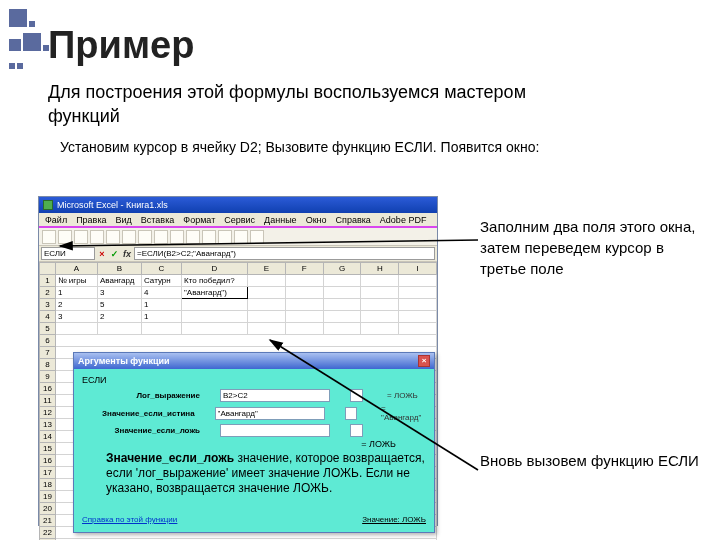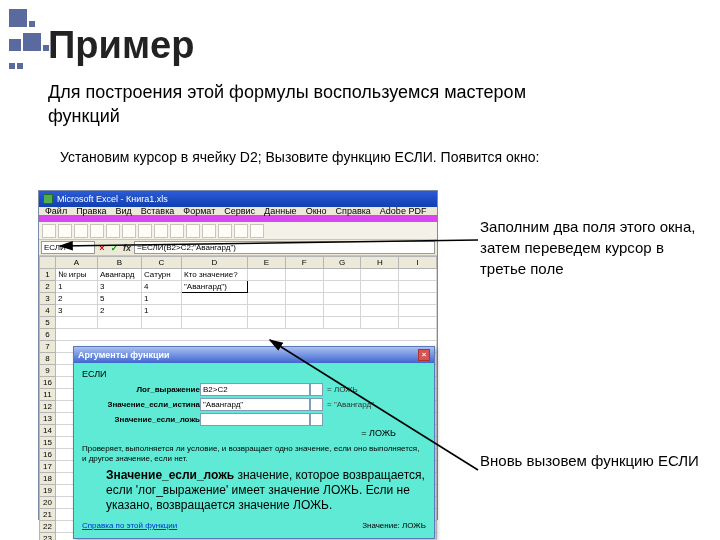--- a/index.html
+++ b/index.html
@@ -16,42 +16,42 @@
   .deco span { display: inline-block; background: #5a6a9e; margin: 1px; }
   .dc-lg { width: 18px; height: 18px; }
   .dc-md { width: 12px; height: 12px; }
   .dc-sm { width: 6px; height: 6px; }
   .dc-outline { background: #fff; border: 1px solid #5a6a9e; }
   .slide-title {
     position: absolute; top: 24px; left: 48px;
     font-size: 38px; font-weight: bold; color: #222;
   }
   .t1 { position: absolute; top: 80px; left: 48px; width: 540px; font-size: 18px; line-height: 1.35; }
-  .t2 { position: absolute; top: 148px; left: 60px; width: 480px; font-size: 14px; line-height: 1.4; }
+  .t2 { position: absolute; top: 138px; left: 60px; width: 480px; font-size: 14px; line-height: 1.4; }
   .annot-r1 { position: absolute; top: 216px; left: 480px; width: 220px; font-size: 15px; line-height: 1.4; }
   .annot-r2 { position: absolute; top: 450px; left: 480px; width: 220px; font-size: 15px; line-height: 1.4; }
 
   
   .xl {
-    position: absolute; top: 190px; left: 38px;
+    position: absolute; top: 196px; left: 38px;
     width: 400px; height: 330px;
     border: 1px solid #7a8aa8;
     background: #ece9d8;
     font-family: Tahoma, Arial, sans-serif;
     font-size: 9px;
     color: #000;
   }
   .xl-titlebar {
     height: 16px; background: linear-gradient(#2b5bd7,#1040b0);
     color: #fff; display: flex; align-items: center; gap: 4px;
     padding: 0 4px; font-size: 9px;
   }
   .xl-titlebar .xicon { width: 10px; height: 10px; background: #4fae4f; border: 1px solid #2a6b2a; }
   .xl-menubar {
-    height: 15px; background: #ece9d8; border-bottom: 7px solid #d946ef;
+    height: 15px; background: #ece9d8; border-bottom: 2px solid #d946ef;
     display: flex; align-items: center; gap: 9px; padding: 0 6px;
     font-size: 9px;
   }
   .xl-menubar span { cursor: default; }
   .xl-toolbar {
     height: 18px; background: #f3f1e8; border-bottom: 1px solid #c9c5b8;
     display: flex; align-items: center; gap: 2px; padding: 0 3px;
   }
   .tbtn { width: 14px; height: 14px; border: 1px solid #c9c5b8; background: #fefdf7; }
   .xl-fx {
@@ -92,32 +92,32 @@
     font-size: 9px;
   }
   .dlg-title {
     height: 16px; background: linear-gradient(#a9c0f0,#3e67d0);
     color: #fff; display: flex; align-items: center; justify-content: space-between;
     padding: 0 4px; font-size: 9px; font-weight: bold;
   }
   .dlg-title .wbtns span { display: inline-block; width: 12px; height: 12px; background: #d9534f; border: 1px solid #a33; text-align: center; line-height: 10px; color: #fff; font-size: 8px; margin-left: 2px; }
   .dlg-body { padding: 6px 8px 8px 8px; }
   .dlg-body .fname { font-weight: normal; font-size: 9px; margin-bottom: 4px; }
-  .dlg-row { display: flex; align-items: center; margin: 2px 0; gap: 0; }
+  .dlg-row { display: flex; align-items: center; margin: 2px 0; gap: 20px; }
   .dlg-row label { width: 118px; text-align: right; font-size: 8px; font-weight: bold; }
   .dlg-row input {
     width: 110px; height: 13px; font-size: 8px; padding: 0 2px;
     border: 1px solid #7f9db9; background: #fff;
   }
   .dlg-row .collapse { width: 13px; height: 13px; border: 1px solid #7f9db9; background: #fefefe; display: inline-block; }
   .dlg-row .ev { font-size: 8px; margin-left: 4px; color: #333; }
   .dlg-desc { font-size: 8px; margin: 6px 0 4px 0; line-height: 1.25; }
   .dlg-desc2 { font-size: 12px; margin: 2px 0 4px 24px; line-height: 1.25; }
   .dlg-desc2 b { font-weight: bold; }
-  .dlg-foot { display: flex; align-items: center; justify-content: space-between; margin-top: 8px; }
+  .dlg-foot { display: flex; align-items: center; justify-content: space-between; margin-top: 19px; text-decoration: underline; }
   .dlg-foot a { color: #0033cc; text-decoration: underline; font-size: 8px; cursor: pointer; }
   .dlg-foot .res { font-size: 8px; }
   .dlg-foot .btns button {
     width: 52px; height: 18px; font-size: 9px;
     background: #ece9d8; border: 1px solid #888; border-radius: 2px;
   }
 
   
   svg.arrows {
     position: absolute; top: 0; left: 0; width: 720px; height: 540px;
@@ -207,21 +207,21 @@
         <th>F</th>
         <th>G</th>
         <th>H</th>
         <th>I</th>
       </tr>
       <tr>
         <th>1</th>
         <td>№ игры</td>
         <td>Авангард</td>
         <td>Сатурн</td>
-        <td>Кто значение?</td>
+        <td>Кто победил?</td>
         <td></td>
             <td></td>
             <td></td>
             <td></td>
             <td></td>
       </tr>
       <tr>
         <th>2</th>
         <td>1</td>
         <td>3</td>
@@ -367,21 +367,20 @@
           <span class="ev">= "Авангард"</span>
         </div>
         <div class="dlg-row">
           <label>Значение_если_ложь</label>
           <input value="" style="">
           <span class="collapse"></span>
           <span class="ev"></span>
         </div>
         <div class="ev" style="text-align:right;margin:2px 30px 0 0">= ЛОЖЬ</div>
 
-        <div class="dlg-desc">Проверяет, выполняется ли условие, и возвращает одно значение, если оно выполняется, и другое значение, если нет.</div>
         <div class="dlg-desc2">
           <b>Значение_если_ложь</b> <span>значение, которое возвращается, если 'лог_выражение' имеет значение ЛОЖЬ. Если не указано, возвращается значение ЛОЖЬ.</span>
         </div>
 
         <div class="dlg-foot">
           <a>Справка по этой функции</a>
           <span class="res">
             <span>Значение:</span> <span>ЛОЖЬ</span>
           </span>
         </div>

